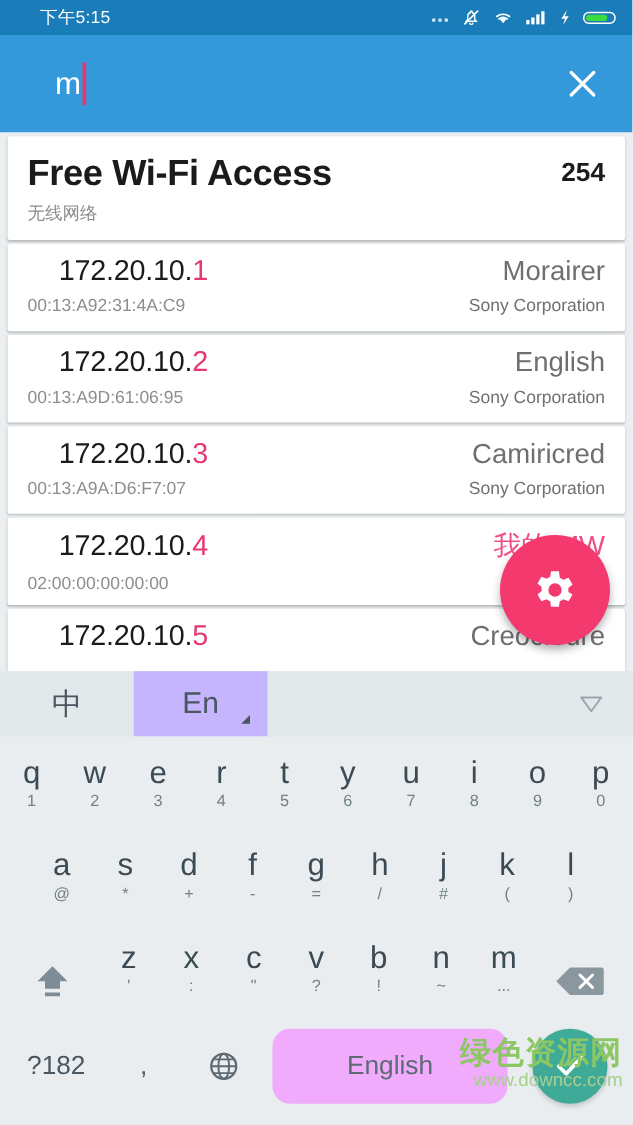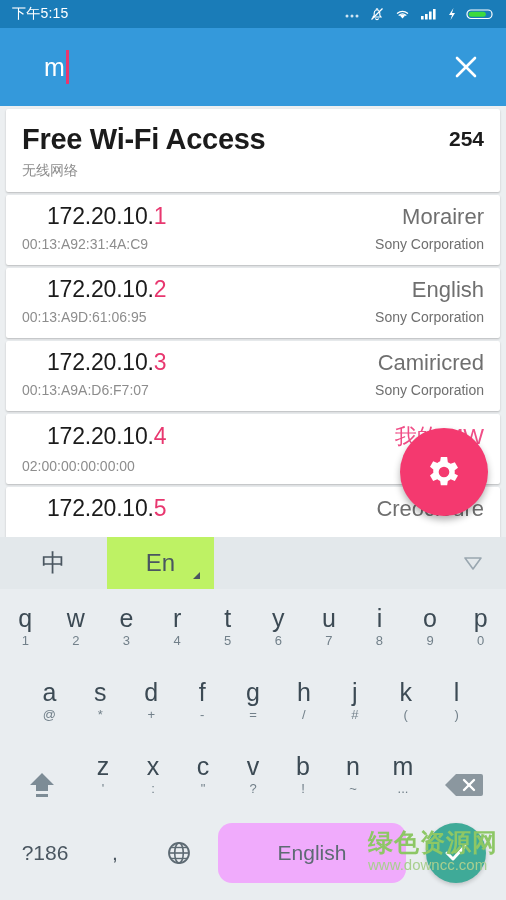--- a/index.html
+++ b/index.html
@@ -10,21 +10,21 @@
     overflow: hidden;
   }
   #app { position: relative; width: 506px; height: 900px; }
 
   
   .statusbar {
     height: 28px; background: #1a7cb8; color: #ffffff;
     display: flex; align-items: center; padding: 0 10px 0 12px;
     font-size: 14px; letter-spacing: .2px;
   }
-  .statusbar .clock { flex: 0 0 auto; }
+  .statusbar .clock { flex: 0 0 auto; margin-left: 20px; }
   .statusbar .sb-icons { margin-left: auto; display: flex; align-items: center; gap: 9px; }
   .sb-icons svg { display: block; }
 
   
   .appbar {
     height: 78px; background: #3499db;
     display: flex; align-items: center; padding: 0 20px 0 44px;
   }
   .search-wrap { flex: 1; display: flex; align-items: center; }
   .search-value {
@@ -84,21 +84,21 @@
   
   .keyboard {
     position: absolute; left: 0; right: 0; bottom: 0; height: 363px;
     background: #e9edf0;
   }
   .kb-toolbar { height: 52px; display: flex; align-items: stretch; background: #e3e8eb; }
   .kb-tab {
     width: 107px; display: flex; align-items: center; justify-content: center;
     font-size: 24px; color: #4a5660; position: relative; cursor: pointer;
   }
-  .kb-tab.selected { background: #bef264; }
+  .kb-tab.selected { background: #c4b5fd; }
   .kb-tab .corner {
     position: absolute; right: 14px; bottom: 10px;
     width: 0; height: 0; border-left: 7px solid transparent;
     border-bottom: 7px solid #4a5660;
   }
   .kb-toolbar .spacer { flex: 1; background: #e3e8eb; }
   .kb-arrow {
     width: 66px; display: flex; align-items: center; justify-content: center;
     background: #e3e8eb; cursor: pointer;
   }
@@ -129,21 +129,21 @@
   }
   .key-enter { flex: 0 0 88px; display: flex; align-items: center; justify-content: center; cursor: pointer; }
   .enter-circle {
     width: 60px; height: 60px; border-radius: 50%; background: #3faa98;
     display: flex; align-items: center; justify-content: center;
     box-shadow: 0 2px 4px rgba(0,0,0,.18);
   }
 
   
   .watermark {
-    position: absolute; right: 8px; bottom: 26px; text-align: left;
+    position: absolute; right: 8px; bottom: 26px; text-align: right;
     pointer-events: none; z-index: 6;
   }
   .watermark .wm-main {
     font-size: 25px; font-weight: bold; color: #8dc765; letter-spacing: 1px;
     line-height: 28px;
   }
   .watermark .wm-url { font-size: 15px; color: #a8cf8f; line-height: 18px; }
 </style>
 </head>
 <body>
@@ -418,21 +418,21 @@
         <div class="key wide">
           <svg width="42" height="30" viewBox="0 0 42 30">
             <path d="M13 4h25a2 2 0 0 1 2 2v18a2 2 0 0 1-2 2H13L2 15z" fill="#8b979f"></path>
             <line x1="21" y1="10" x2="31" y2="20" stroke="#ffffff" stroke-width="2.4" stroke-linecap="round"></line>
             <line x1="31" y1="10" x2="21" y2="20" stroke="#ffffff" stroke-width="2.4" stroke-linecap="round"></line>
           </svg>
         </div>
       </div>
 
       <div class="kb-row r4">
-        <div class="key-123">?186</div>
+        <div class="key-123">?182</div>
         <div class="key-comma">,</div>
         <div class="key-globe">
           <svg width="30" height="30" viewBox="0 0 30 30">
             <circle cx="15" cy="15" r="10" fill="none" stroke="#5d6a73" stroke-width="1.8"></circle>
             <ellipse cx="15" cy="15" rx="4.3" ry="10" fill="none" stroke="#5d6a73" stroke-width="1.6"></ellipse>
             <line x1="5" y1="15" x2="25" y2="15" stroke="#5d6a73" stroke-width="1.6"></line>
             <line x1="7" y1="9.5" x2="23" y2="9.5" stroke="#5d6a73" stroke-width="1.4"></line>
             <line x1="7" y1="20.5" x2="23" y2="20.5" stroke="#5d6a73" stroke-width="1.4"></line>
           </svg>
         </div>

